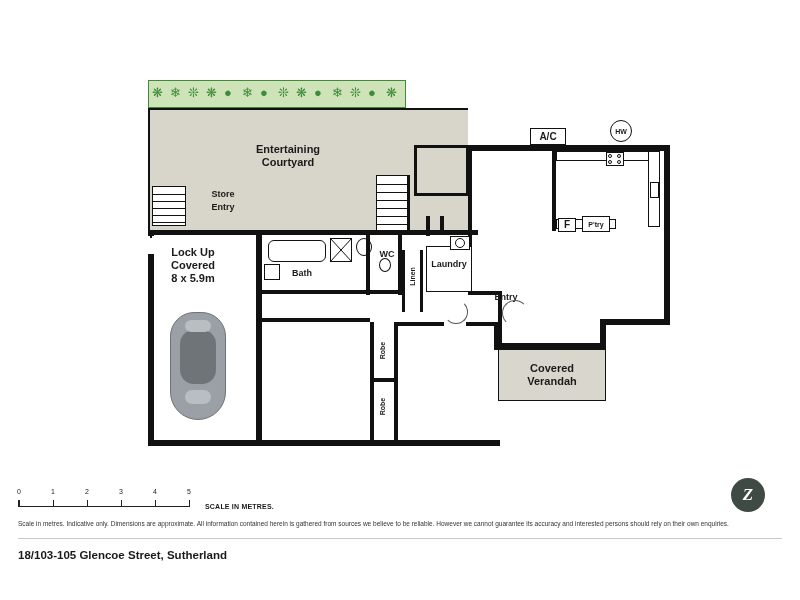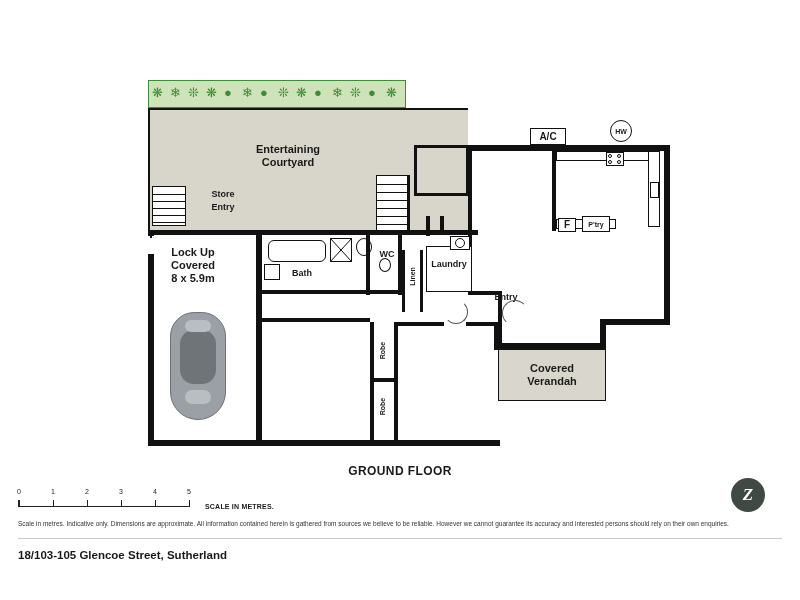--- a/index.html
+++ b/index.html
@@ -276,21 +276,20 @@
 
   <div class="fill-white" style="left:426px; top:246px; width:46px; height:46px;"></div>
   <div class="abs" style="left:426px; top:246px; width:46px; height:46px; border:1.5px solid #111;"></div>
   <div class="lbl small" style="left:426px; top:258px; width:46px;">Laundry</div>
   <div class="fix" style="left:450px; top:236px; width:20px; height:14px;"></div>
   <div class="fix fix-r" style="left:455px; top:238px; width:10px; height:10px;"></div>
 
   <div class="wall" style="left:426px; top:216px; width:4px; height:20px;"></div>
   <div class="wall" style="left:440px; top:216px; width:4px; height:14px;"></div>
 
-  <div class="ground-floor">GROUND FLOOR</div>
 
   <div class="scalebar">
     <div class="ticks">
       <div class="tick" style="left:0px;"></div>
       <div class="tick" style="left:34px;"></div>
       <div class="tick" style="left:68px;"></div>
       <div class="tick" style="left:102px;"></div>
       <div class="tick" style="left:136px;"></div>
       <div class="tick" style="left:170px;"></div>
     </div>

